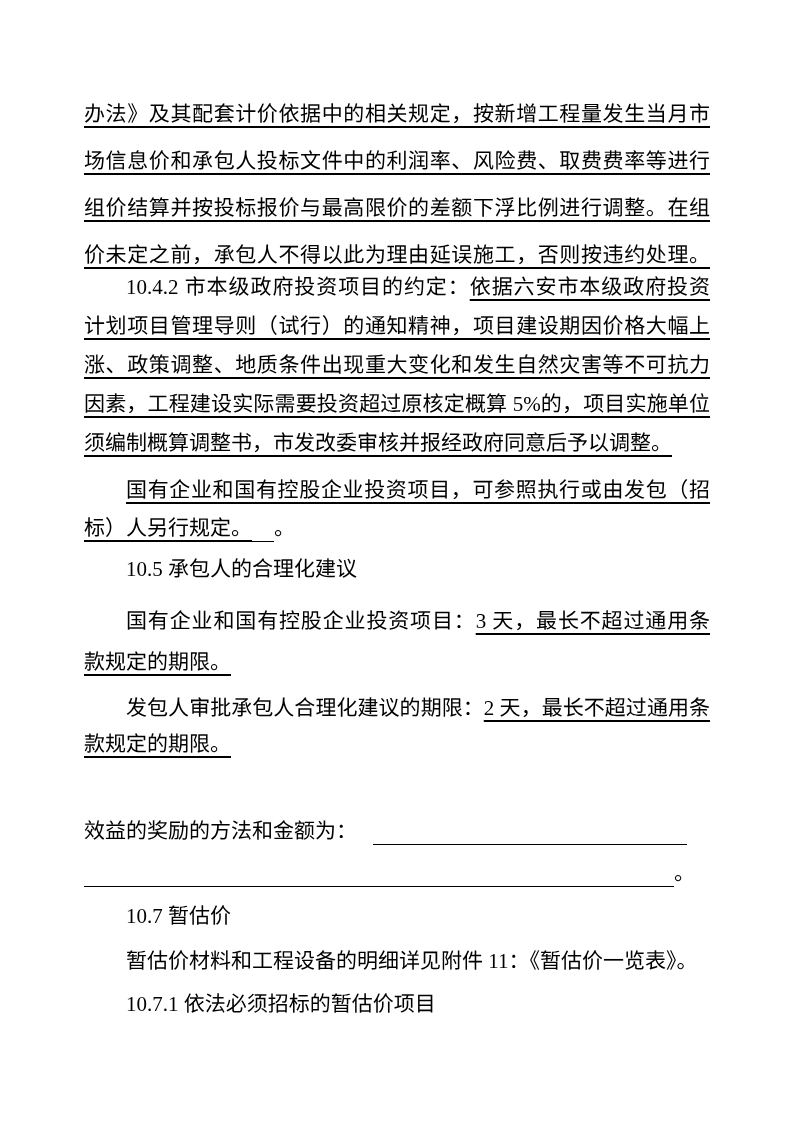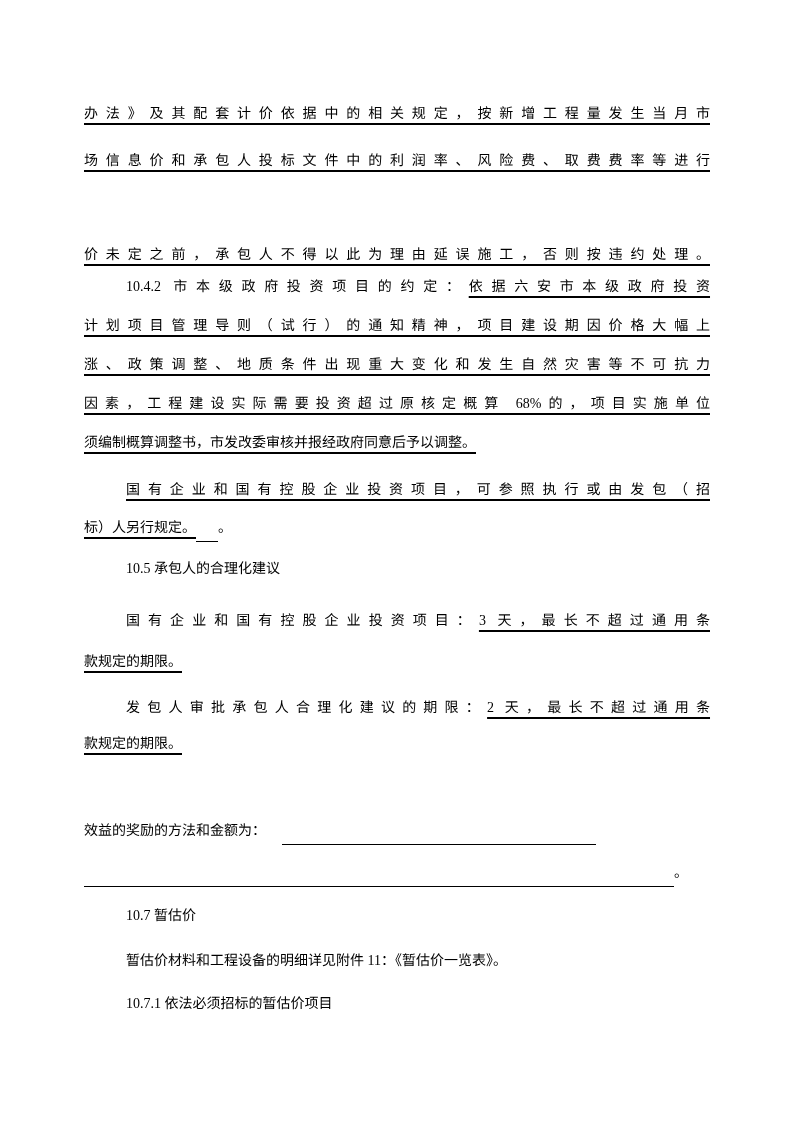--- a/index.html
+++ b/index.html
@@ -8,45 +8,46 @@
     position:relative;
     width:794px;height:1122px;
     background:#fff;
     overflow:hidden;
     font-family:"Liberation Serif","DejaVu Serif",serif;
     color:#000;
   }
   .line{
     position:absolute;
     left:84px;width:626px;height:30px;
-    line-height:30px;font-size:14px;
+    line-height:30px;font-size:21px;
     white-space:nowrap;
     color:#000;
   }
   .just{text-align:justify;text-align-last:justify;text-justify:inter-character;}
   .ind{padding-left:42px;width:584px;}
   .u{text-decoration:underline;text-decoration-thickness:1.5px;text-underline-offset:5px;}
   .blank{display:inline-block;height:28px;border-bottom:1.5px solid #000;vertical-align:top;}
   .b-short{width:22px;}
   .b-mid{width:314px;margin-left:16px;}
   .b-long{width:590px;}
 </style>
 </head>
 <body>
 
 <div class="page">
 
   <div class="line just" style="top:99px"><span class="u">办法》及其配套计价依据中的相关规定，按新增工程量发生当月市</span></div>
   <div class="line just" style="top:146px"><span class="u">场信息价和承包人投标文件中的利润率、风险费、取费费率等进行</span></div>
+  <div class="line just" style="top:193px"><span class="u">组价结算并按投标报价与最高限价的差额下浮比例进行调整。在组</span></div>
   <div class="line just" style="top:240px"><span class="u">价未定之前，承包人不得以此为理由延误施工，否则按违约处理。</span></div>
 
   <div class="line just ind" style="top:272px"><span>10.4.2 市本级政府投资项目的约定：</span><span class="u">依据六安市本级政府投资</span></div>
   <div class="line just" style="top:350px"><span class="u">涨、政策调整、地质条件出现重大变化和发生自然灾害等不可抗力</span></div>
   <div class="line just" style="top:311px"><span class="u">计划项目管理导则（试行）的通知精神，项目建设期因价格大幅上</span></div>
-  <div class="line just" style="top:389px"><span class="u">因素，工程建设实际需要投资超过原核定概算 68%的，项目实施单位</span></div>
+  <div class="line just" style="top:389px"><span class="u">因素，工程建设实际需要投资超过原核定概算 5%的，项目实施单位</span></div>
   <div class="line" style="top:428px"><span class="u">须编制概算调整书，市发改委审核并报经政府同意后予以调整。</span></div>
 
   <div class="line just ind" style="top:475px"><span class="u">国有企业和国有控股企业投资项目，可参照执行或由发包（招</span></div>
   <div class="line" style="top:513px"><span class="u">标）人另行规定。</span><span class="blank b-short"></span><span>。</span></div>
 
   <div class="line ind" style="top:554px"><span>10.5 承包人的合理化建议</span></div>
 
   <div class="line just ind" style="top:606px"><span>国有企业和国有控股企业投资项目：</span><span class="u">3 天，最长不超过通用条</span></div>
   <div class="line" style="top:647px"><span class="u">款规定的期限。</span></div>
 

